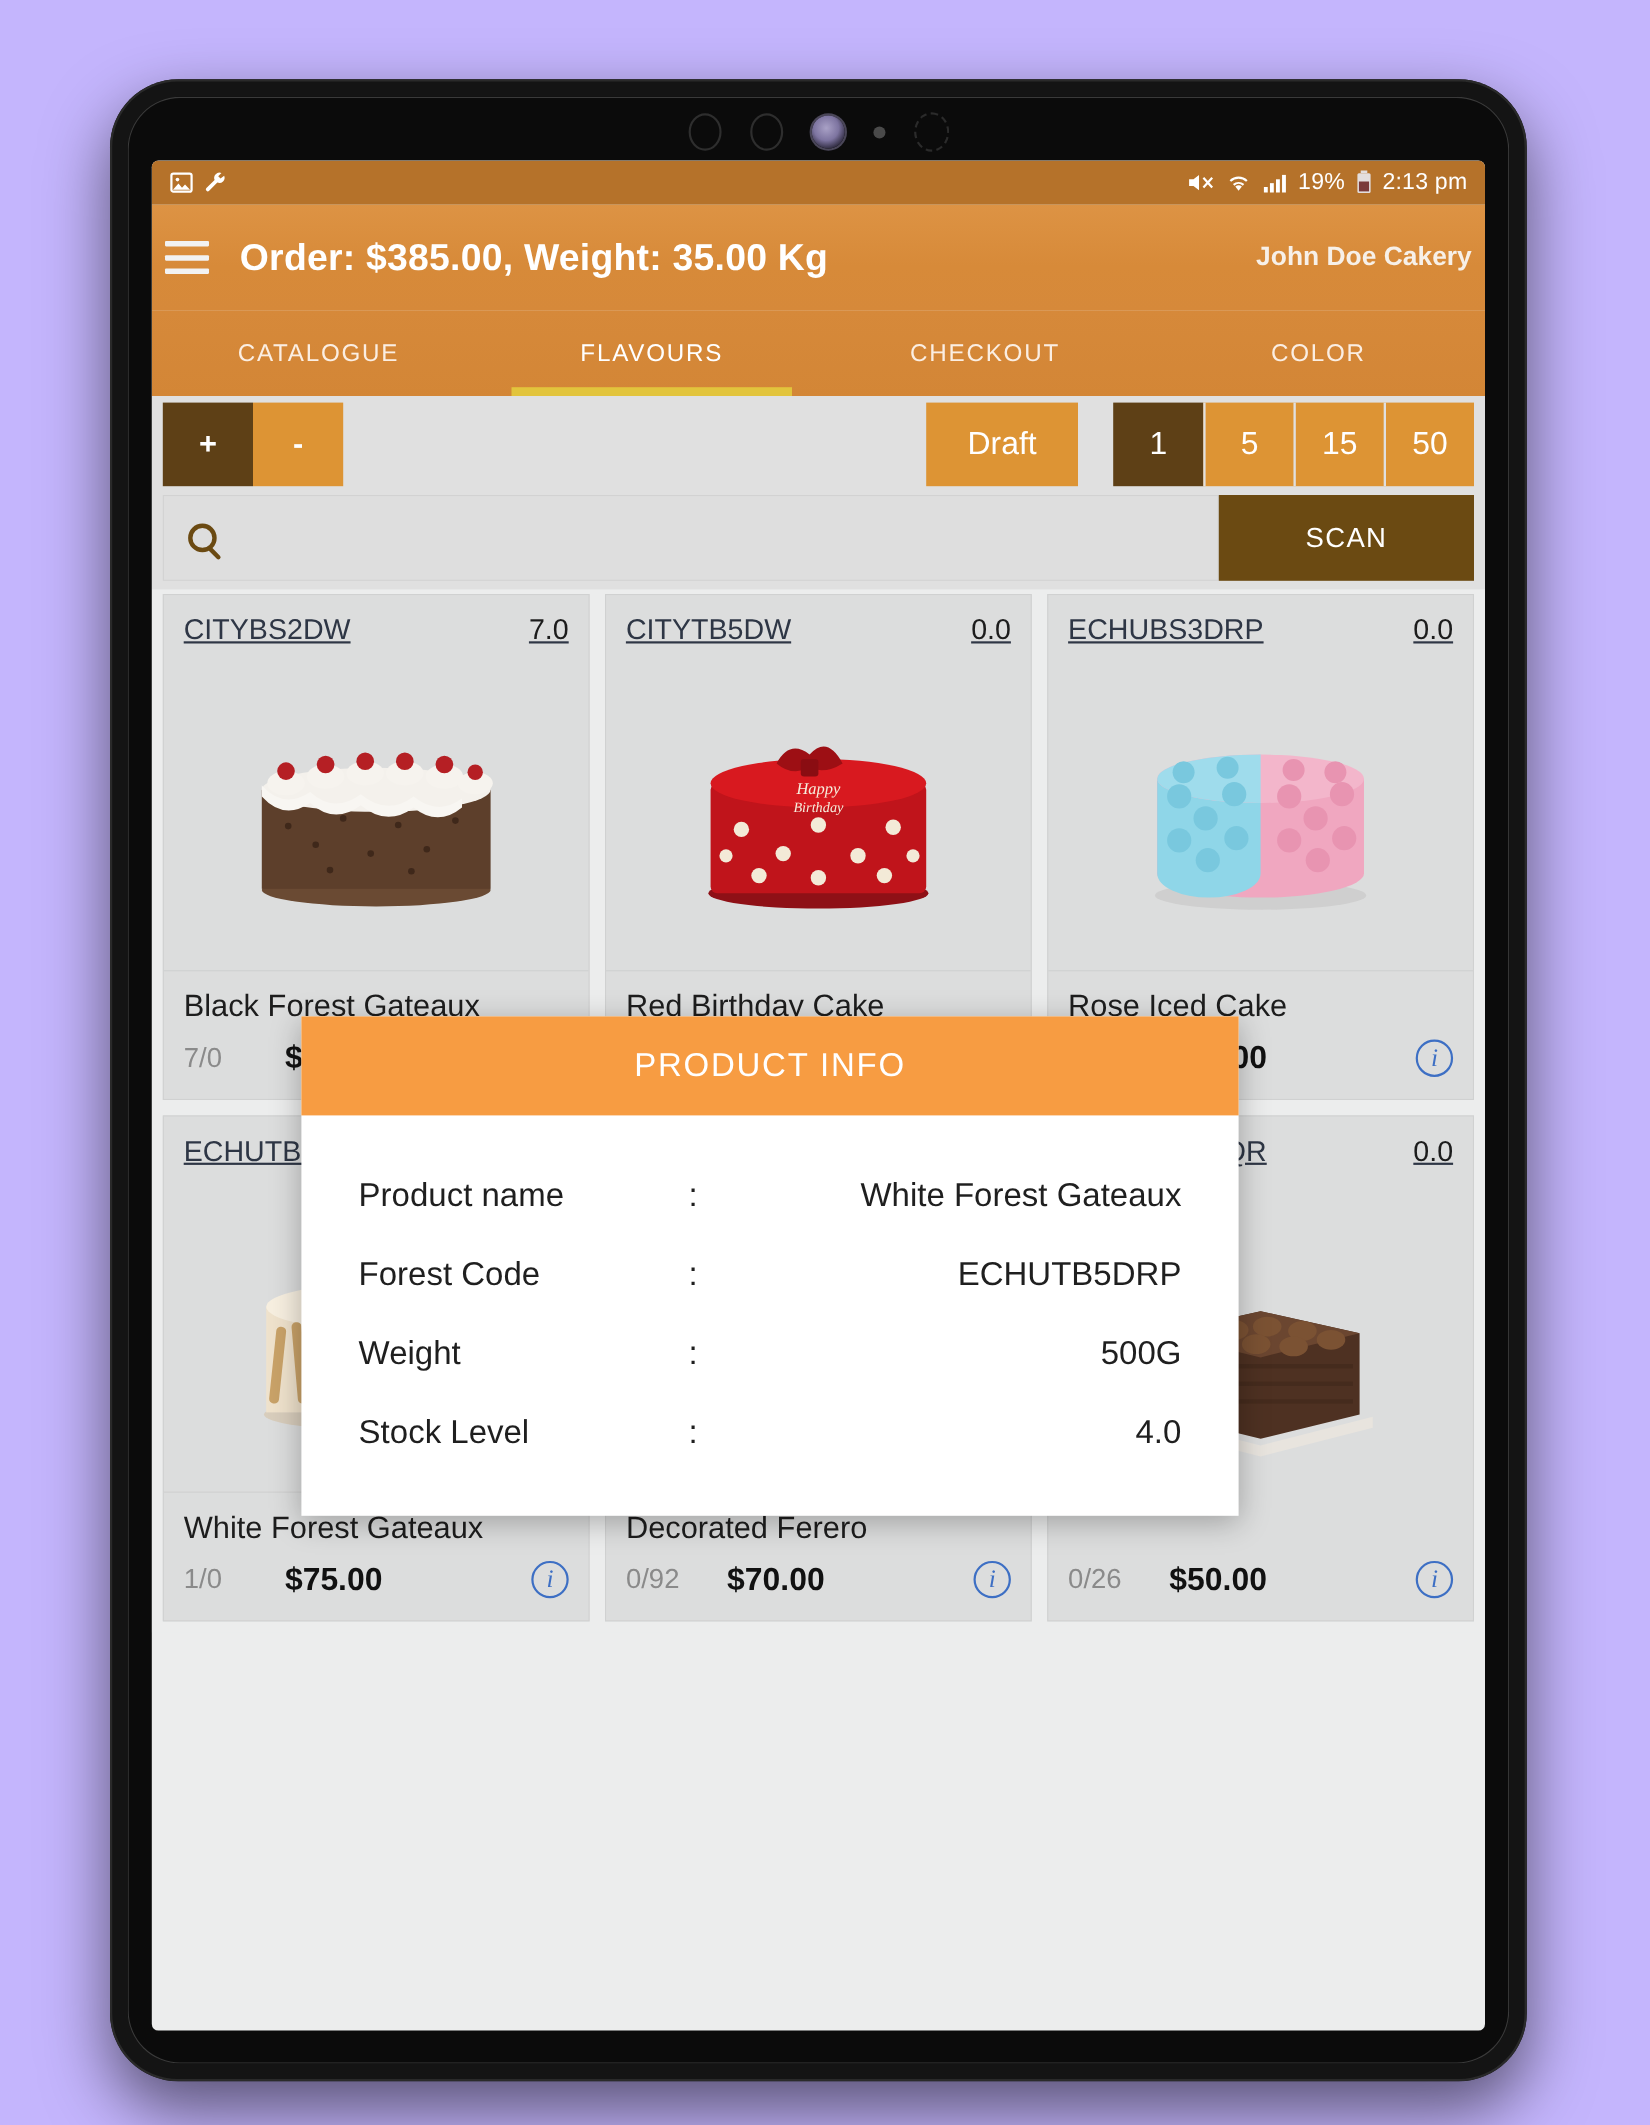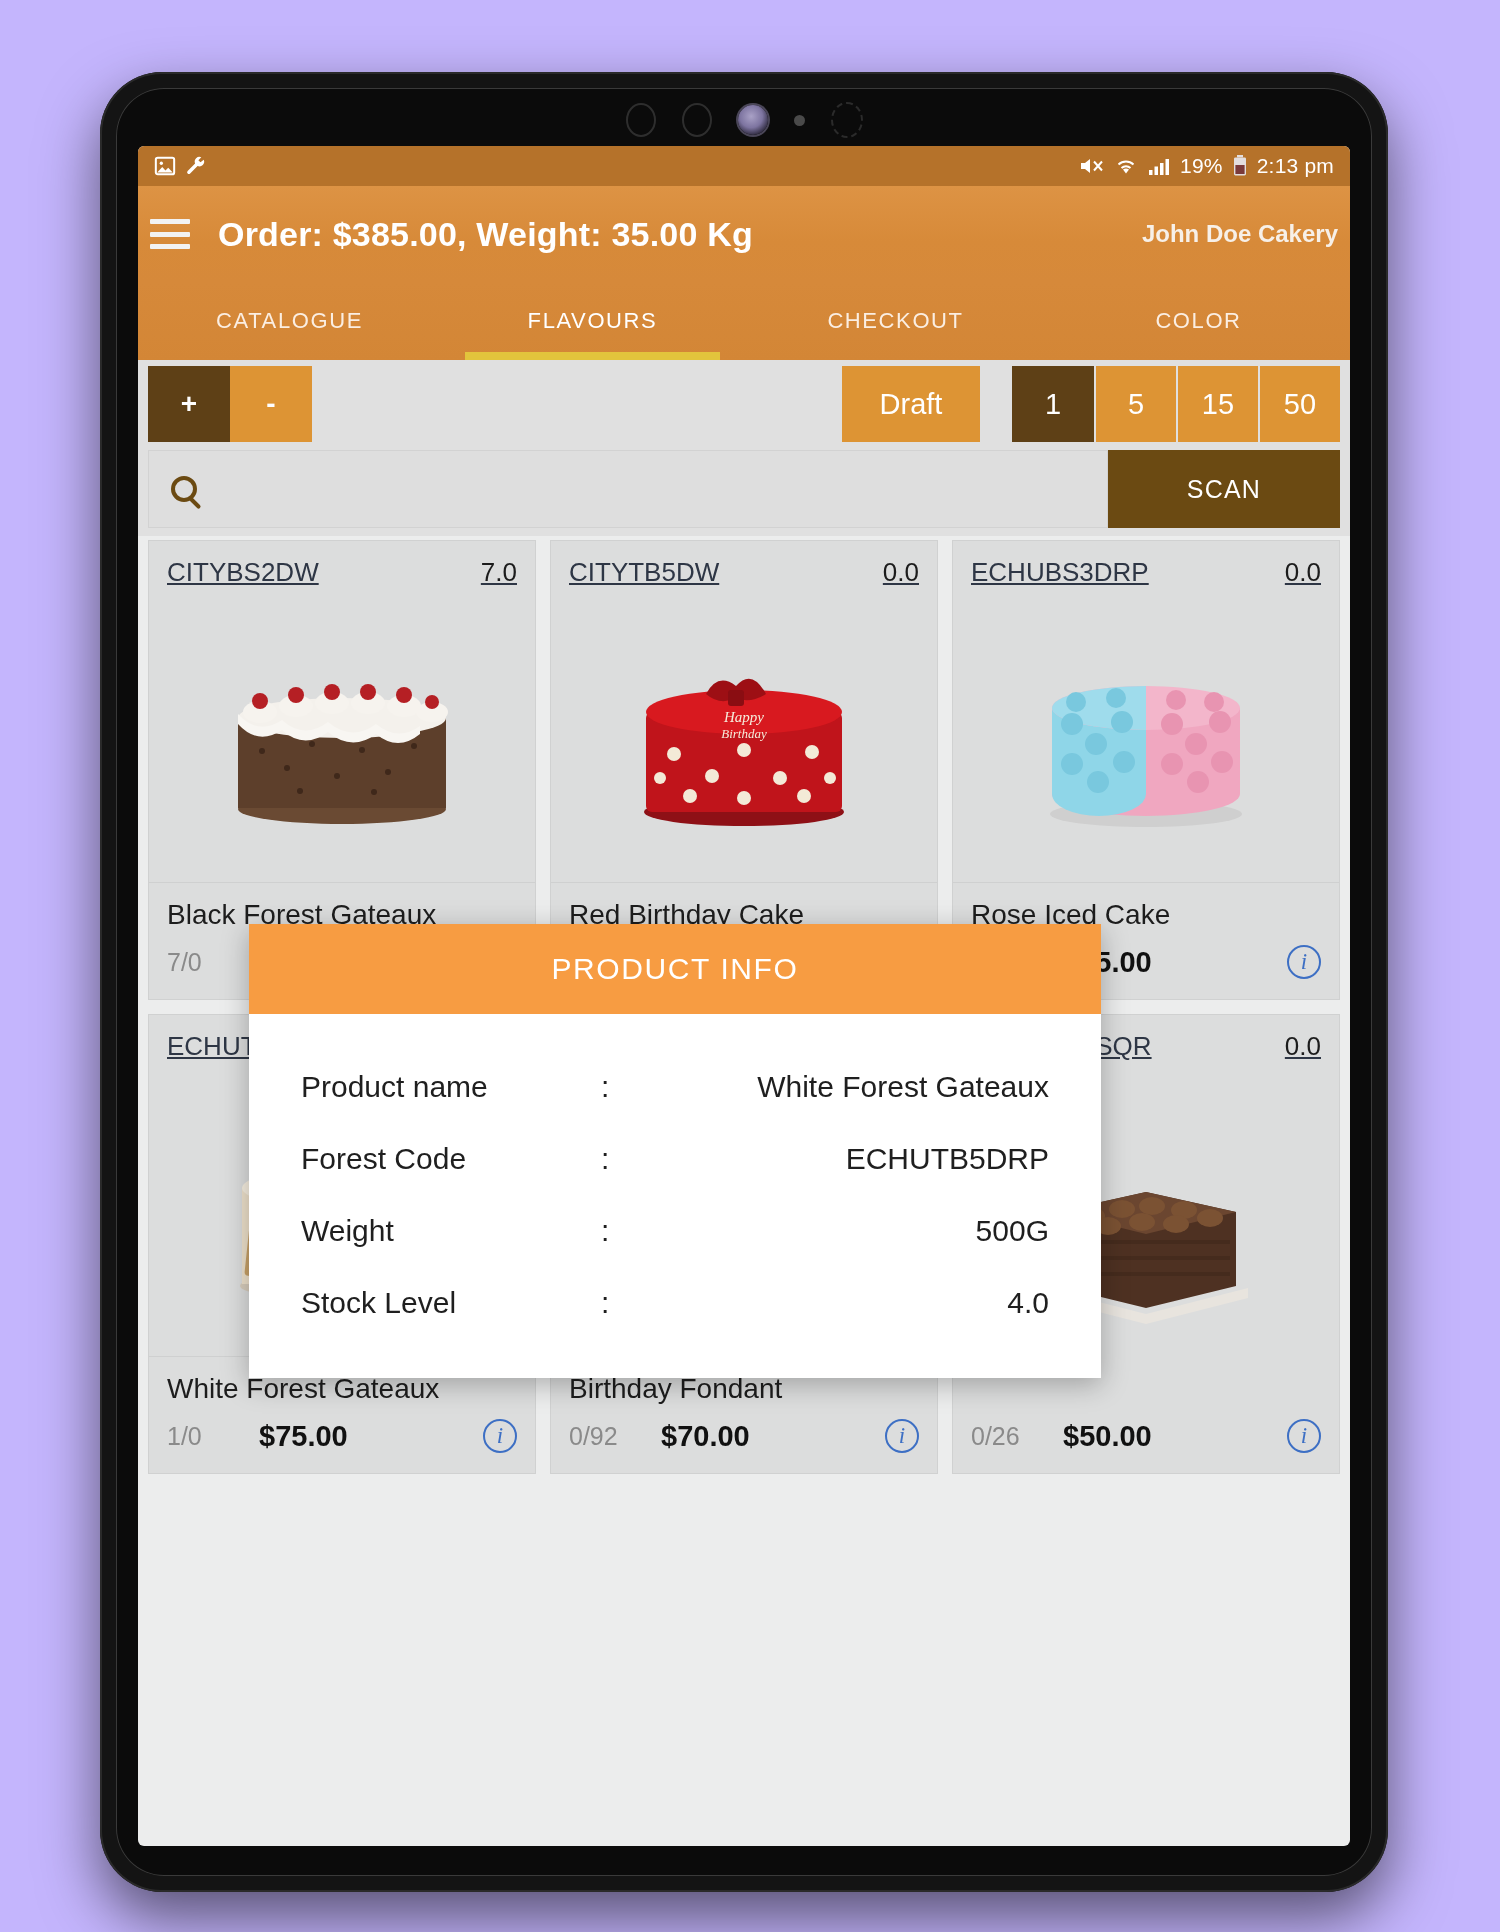--- a/index.html
+++ b/index.html
@@ -225,21 +225,21 @@
     font-size: 23px; font-family: "Liberation Serif", serif; font-style: italic;
     cursor: pointer;
   }
 
   
   .cake-svg { display: block; }
 
   
   .dialog {
     position: absolute;
-    left: 111px; top: 778px;
+    left: 136px; top: 778px;
     width: 852px;
     background: #ffffff;
     box-shadow: 0 6px 26px rgba(0,0,0,0.28);
     z-index: 40;
   }
   .dialog-header {
     background: #f79c42;
     height: 90px;
     display: flex; align-items: center; justify-content: center;
     color: #ffffff; font-size: 30px; letter-spacing: 1.6px;
@@ -550,21 +550,21 @@
                     <circle cx="134" cy="154" r="7"></circle>
                     <circle cx="150" cy="154" r="7"></circle>
                   <circle cx="166" cy="154" r="7"></circle>
                     <circle cx="182" cy="153" r="7"></circle>
                     <circle cx="198" cy="152" r="7"></circle>
                   <circle cx="214" cy="150" r="7"></circle>
                     <circle cx="230" cy="147" r="7"></circle>
                 </g>
               </svg>
             </div>
-            <div class="card-name">Birthday Fondant</div>
+            <div class="card-name">Decorated Ferero</div>
             <div class="card-bottom">
               <span class="card-ratio">0/92</span>
               <span class="card-price">$70.00</span>
               <span class="info-icon">i</span>
             </div>
           </div>
 
           <div class="card">
             <div class="card-top">
               <span class="card-code">ECHUFG2SQR</span>

